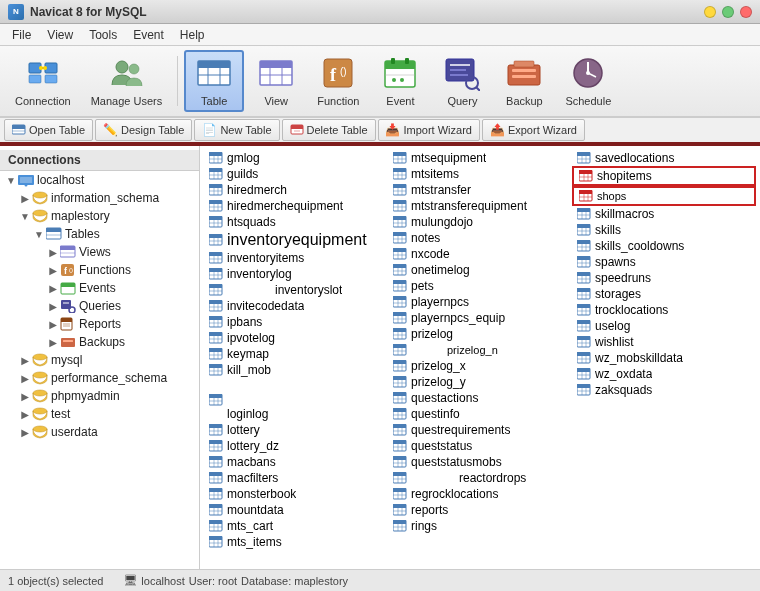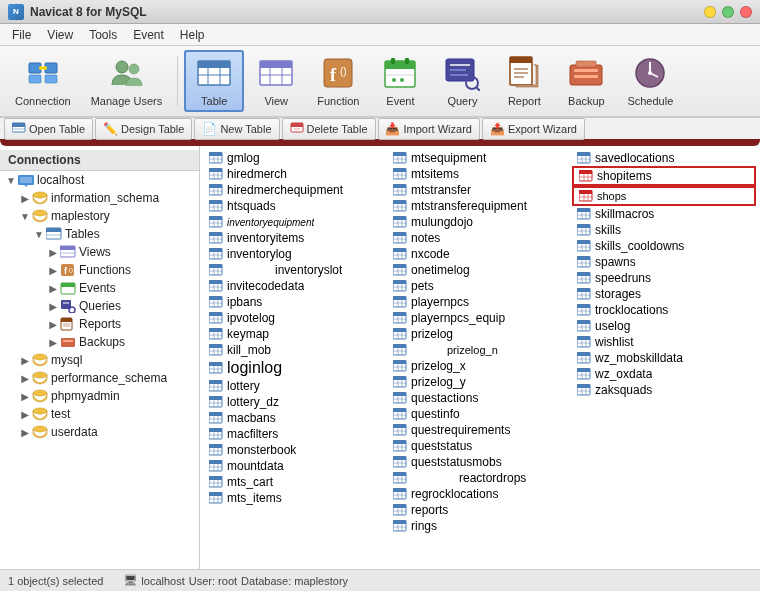--- a/index.html
+++ b/index.html
@@ -116,27 +116,26 @@
       height: 50px;
       background: #ccc;
       margin: 0 4px;
     }
 
     
 
     
     .action-bar {
       background: #f0f0f0;
-      border-bottom: 7px solid #7f1d1d;
+      border-bottom: 4px solid #7f1d1d;
       display: flex;
       align-items: center;
       padding: 3px 4px;
       gap: 2px;
       height: 28px;
-      border-radius: 6px;
     }
     .action-btn {
       display: flex;
       align-items: center;
       gap: 3px;
       padding: 2px 7px;
       border: 1px solid #bbb;
       border-radius: 2px;
       background: linear-gradient(to bottom, #fafafa, #e8e8e8);
       cursor: pointer;
@@ -376,33 +375,20 @@
         <line x1="6" y1="10" x2="26" y2="10" stroke="#fff" stroke-width="1.5"></line>
         <line x1="6" y1="15" x2="22" y2="15" stroke="#aaaaff" stroke-width="1"></line>
         <line x1="6" y1="20" x2="24" y2="20" stroke="#aaaaff" stroke-width="1"></line>
         <circle cx="28" cy="28" r="6" fill="none" stroke="#4a4a9a" stroke-width="2"></circle>
         <line x1="32" y1="32" x2="36" y2="36" stroke="#4a4a9a" stroke-width="2"></line>
       </svg>
     </div>
     <span>Query</span>
   </div>
 
-  <div class="toolbar-btn">
-    <div class="toolbar-icon">
-      <svg width="36" height="36" viewBox="0 0 36 36">
-        <rect x="4" y="2" width="22" height="28" rx="1" fill="#fff" stroke="#8b4513" stroke-width="1.5"></rect>
-        <rect x="4" y="2" width="22" height="6" fill="#8b4513"></rect>
-        <path d="M28 10 L32 10 L32 32 L10 32 L10 30 L30 30 L30 10 Z" fill="#c8a080" stroke="#8b4513" stroke-width="0.5"></path>
-        <line x1="8" y1="14" x2="22" y2="14" stroke="#8b4513" stroke-width="1"></line>
-        <line x1="8" y1="18" x2="22" y2="18" stroke="#8b4513" stroke-width="1"></line>
-        <line x1="8" y1="22" x2="18" y2="22" stroke="#8b4513" stroke-width="1"></line>
-      </svg>
-    </div>
-    <span>Report</span>
-  </div>
 
   <div class="toolbar-btn">
     <div class="toolbar-icon">
       <svg width="36" height="36" viewBox="0 0 36 36">
         <rect x="2" y="10" width="32" height="20" rx="2" fill="#cc6644" stroke="#aa4422" stroke-width="1"></rect>
         <rect x="6" y="14" width="24" height="3" rx="1" fill="#ffaa88"></rect>
         <rect x="6" y="20" width="24" height="3" rx="1" fill="#ffaa88"></rect>
         <rect x="8" y="6" width="20" height="6" rx="1" fill="#dd8866" stroke="#aa4422" stroke-width="0.5"></rect>
       </svg>
     </div>
@@ -658,20 +644,32 @@
           <div class="table-entry">
             <span class="table-icon">
               <svg width="14" height="12" viewBox="0 0 14 12">
     <rect x="0" y="0" width="13" height="11" rx="1" fill="#fff" stroke="#4a7db5" stroke-width="1"></rect>
     <rect x="0" y="0" width="13" height="4" fill="#4a7db5"></rect>
     <line x1="0" y1="7" x2="13" y2="7" stroke="#4a7db5" stroke-width="0.5"></line>
     <line x1="5" y1="4" x2="5" y2="11" stroke="#4a7db5" stroke-width="0.5"></line>
     <line x1="9" y1="4" x2="9" y2="11" stroke="#4a7db5" stroke-width="0.5"></line>
   </svg>
             </span>
+            <span style="font-size: 12px; overflow: hidden; text-overflow: ellipsis; white-space: nowrap;">guilds</span>
+          </div>
+          <div class="table-entry">
+            <span class="table-icon">
+              <svg width="14" height="12" viewBox="0 0 14 12">
+    <rect x="0" y="0" width="13" height="11" rx="1" fill="#fff" stroke="#4a7db5" stroke-width="1"></rect>
+    <rect x="0" y="0" width="13" height="4" fill="#4a7db5"></rect>
+    <line x1="0" y1="7" x2="13" y2="7" stroke="#4a7db5" stroke-width="0.5"></line>
+    <line x1="5" y1="4" x2="5" y2="11" stroke="#4a7db5" stroke-width="0.5"></line>
+    <line x1="9" y1="4" x2="9" y2="11" stroke="#4a7db5" stroke-width="0.5"></line>
+  </svg>
+            </span>
             <span style="font-size: 12px; overflow: hidden; text-overflow: ellipsis; white-space: nowrap;">hiredmerch</span>
           </div>
           <div class="table-entry">
             <span class="table-icon">
               <svg width="14" height="12" viewBox="0 0 14 12">
     <rect x="0" y="0" width="13" height="11" rx="1" fill="#fff" stroke="#4a7db5" stroke-width="1"></rect>
     <rect x="0" y="0" width="13" height="4" fill="#4a7db5"></rect>
     <line x1="0" y1="7" x2="13" y2="7" stroke="#4a7db5" stroke-width="0.5"></line>
     <line x1="5" y1="4" x2="5" y2="11" stroke="#4a7db5" stroke-width="0.5"></line>
     <line x1="9" y1="4" x2="9" y2="11" stroke="#4a7db5" stroke-width="0.5"></line>
@@ -694,21 +692,21 @@
           <div class="table-entry">
             <span class="table-icon">
               <svg width="14" height="12" viewBox="0 0 14 12">
     <rect x="0" y="0" width="13" height="11" rx="1" fill="#fff" stroke="#4a7db5" stroke-width="1"></rect>
     <rect x="0" y="0" width="13" height="4" fill="#4a7db5"></rect>
     <line x1="0" y1="7" x2="13" y2="7" stroke="#4a7db5" stroke-width="0.5"></line>
     <line x1="5" y1="4" x2="5" y2="11" stroke="#4a7db5" stroke-width="0.5"></line>
     <line x1="9" y1="4" x2="9" y2="11" stroke="#4a7db5" stroke-width="0.5"></line>
   </svg>
             </span>
-            <span style="font-size: 10px; overflow: hidden; text-overflow: ellipsis; white-space: nowrap; font-style: italic;">inventoryequipment</span>
+            <span style="font-size: 16px; overflow: hidden; text-overflow: ellipsis; white-space: nowrap;">inventoryequipment</span>
           </div>
           <div class="table-entry">
             <span class="table-icon">
               <svg width="14" height="12" viewBox="0 0 14 12">
     <rect x="0" y="0" width="13" height="11" rx="1" fill="#fff" stroke="#4a7db5" stroke-width="1"></rect>
     <rect x="0" y="0" width="13" height="4" fill="#4a7db5"></rect>
     <line x1="0" y1="7" x2="13" y2="7" stroke="#4a7db5" stroke-width="0.5"></line>
     <line x1="5" y1="4" x2="5" y2="11" stroke="#4a7db5" stroke-width="0.5"></line>
     <line x1="9" y1="4" x2="9" y2="11" stroke="#4a7db5" stroke-width="0.5"></line>
   </svg>
@@ -802,21 +800,21 @@
           <div class="table-entry">
             <span class="table-icon">
               <svg width="14" height="12" viewBox="0 0 14 12">
     <rect x="0" y="0" width="13" height="11" rx="1" fill="#fff" stroke="#4a7db5" stroke-width="1"></rect>
     <rect x="0" y="0" width="13" height="4" fill="#4a7db5"></rect>
     <line x1="0" y1="7" x2="13" y2="7" stroke="#4a7db5" stroke-width="0.5"></line>
     <line x1="5" y1="4" x2="5" y2="11" stroke="#4a7db5" stroke-width="0.5"></line>
     <line x1="9" y1="4" x2="9" y2="11" stroke="#4a7db5" stroke-width="0.5"></line>
   </svg>
             </span>
-            <span style="font-size: 16px; overflow: hidden; text-overflow: ellipsis; white-space: nowrap;">loginlog</span>
+            <span style="font-size: 12px; overflow: hidden; text-overflow: ellipsis; white-space: nowrap; margin-top: 28px;">loginlog</span>
           </div>
           <div class="table-entry">
             <span class="table-icon">
               <svg width="14" height="12" viewBox="0 0 14 12">
     <rect x="0" y="0" width="13" height="11" rx="1" fill="#fff" stroke="#4a7db5" stroke-width="1"></rect>
     <rect x="0" y="0" width="13" height="4" fill="#4a7db5"></rect>
     <line x1="0" y1="7" x2="13" y2="7" stroke="#4a7db5" stroke-width="0.5"></line>
     <line x1="5" y1="4" x2="5" y2="11" stroke="#4a7db5" stroke-width="0.5"></line>
     <line x1="9" y1="4" x2="9" y2="11" stroke="#4a7db5" stroke-width="0.5"></line>
   </svg>

